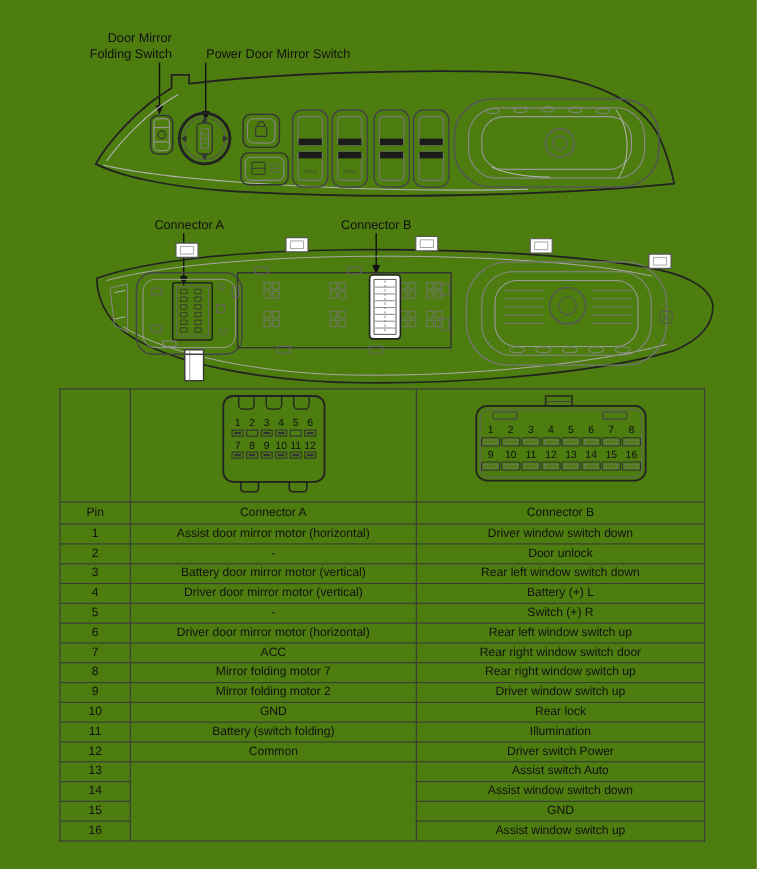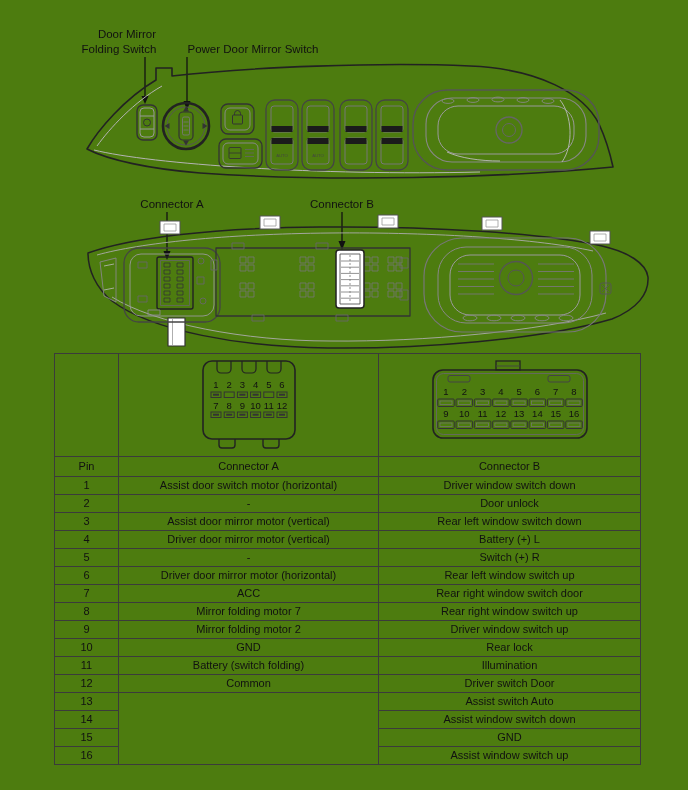--- a/index.html
+++ b/index.html
@@ -406,31 +406,31 @@
       </tr>
       <tr class="head-row">
         <th>Pin</th>
         <th>Connector A</th>
         <th>Connector B</th>
       </tr>
     </tbody>
     <tbody class="data-rows">
         <tr>
           <td>1</td>
-          <td>Assist door switch motor (horizontal)</td>
+          <td>Assist door mirror motor (horizontal)</td>
           <td>Driver window switch down</td>
         </tr>
         <tr>
           <td>2</td>
           <td>-</td>
           <td>Door unlock</td>
         </tr>
         <tr>
           <td>3</td>
-          <td>Assist door mirror motor (vertical)</td>
+          <td>Battery door mirror motor (vertical)</td>
           <td>Rear left window switch down</td>
         </tr>
         <tr>
           <td>4</td>
           <td>Driver door mirror motor (vertical)</td>
           <td>Battery (+) L</td>
         </tr>
         <tr>
           <td>5</td>
           <td>-</td>
@@ -462,21 +462,21 @@
           <td>Rear lock</td>
         </tr>
         <tr>
           <td>11</td>
           <td>Battery (switch folding)</td>
           <td>Illumination</td>
         </tr>
         <tr>
           <td>12</td>
           <td>Common</td>
-          <td>Driver switch Door</td>
+          <td>Driver switch Power</td>
         </tr>
         <tr>
           <td>13</td>
           <td rowspan="4"></td>
           <td>Assist switch Auto</td>
         </tr>
         <tr>
           <td>14</td>
           <td>Assist window switch down</td>
         </tr>

